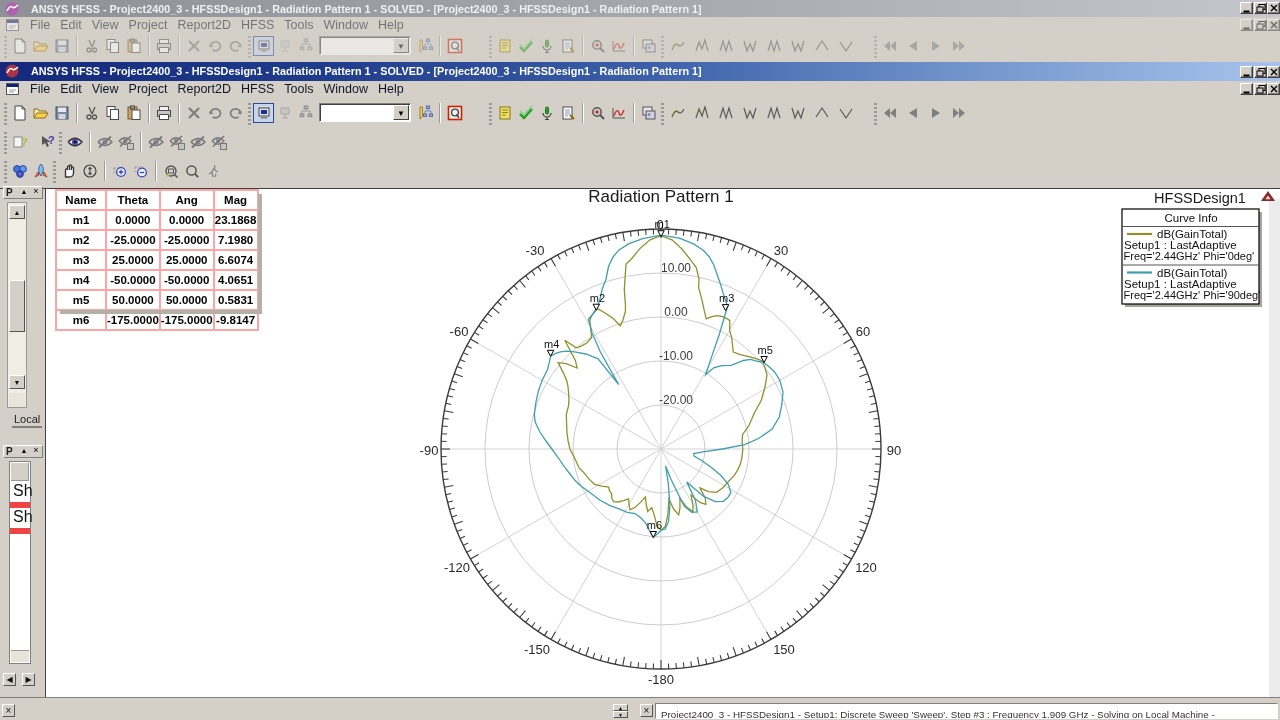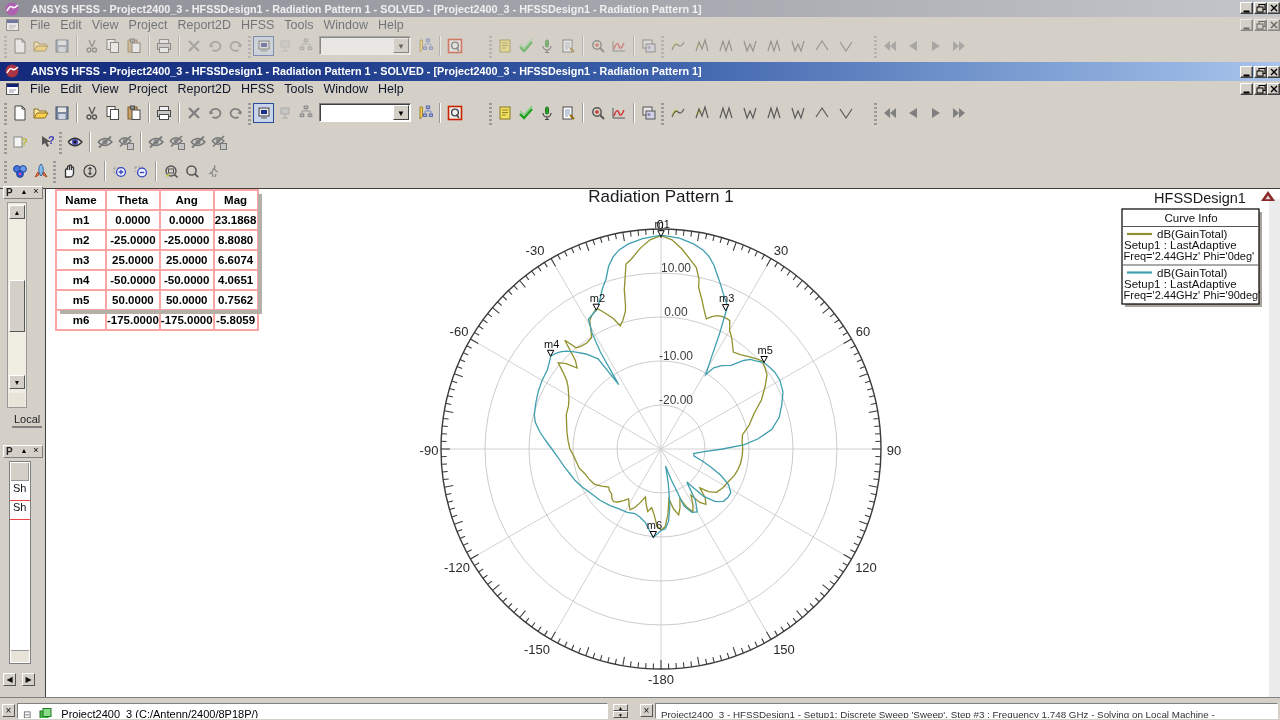--- a/index.html
+++ b/index.html
@@ -30,21 +30,21 @@
 .phb { font-size:7px; position:absolute; top:1px; width:10px; text-align:center; }
 .phb:nth-child(2) { right:13px; }
 .phb:nth-child(3) { right:1px; font-size:9px; top:-1px; }
 .vsb { position:absolute; left:7px; width:20px; background:#f0eee2; border:1px solid #999; }
 .sbtn { position:absolute; left:1px; right:1px; height:14px; background:#d4d0c8; border:1px solid; border-color:#fff #555 #555 #fff; font-size:7px; text-align:center; line-height:13px; color:#111; }
 .sthumb { position:absolute; left:1px; right:1px; background:#d4d0c8; border:1px solid; border-color:#fff #555 #555 #fff; }
 .sbox { position:absolute; left:1px; right:1px; height:14px; background:#e8e4da; }
 .ptab { position:absolute; left:12px; top:224px; font-size:11px; color:#222; border-bottom:2px solid #808080; padding:0 2px 1px 2px; }
 .grid2 { position:absolute; left:9px; width:22px; height:203px; background:#fff; border:1px solid #808080; }
 .g2h { height:18px; background:#d4d0c8; border-bottom:1px solid #999; border-right:1px solid #999; margin:1px; }
-.g2r { height:19px; border-bottom:1px solid #ef4444; font-size:11px; padding-left:3px; color:#111; }
+.g2r { height:26px; border-bottom:6px solid #ef4444; font-size:16px; padding-left:3px; color:#111; }
 .g2sb { position:absolute; bottom:1px; left:1px; right:1px; height:12px; background:#e8e4da; border-top:1px solid #999; }
 .harr { position:absolute; left:3px; top:484px; font-size:8px; color:#111; }
 .harr span { display:inline-block; width:13px; height:13px; background:#d4d0c8; border:1px solid; border-color:#fff #555 #555 #fff; text-align:center; line-height:12px; }
 .mtab { position:absolute; left:55px; top:0px; border-collapse:collapse; font-size:11.5px; background:#fff; }
 .mtab th, .mtab td { border:2px solid #fca5a5; text-align:center; height:20px; padding:0; font-weight:bold; }
 .mtsh1 { position:absolute; left:258px; top:5px; width:4px; height:120px; background:#b4b0a8; }
 .mtsh2 { position:absolute; left:60px; top:121px; width:202px; height:4px; background:#b4b0a8; }
 .gap { position:absolute; left:0; top:697px; width:1280px; height:6px; background:#d4d0c8; border-top:1px solid #808080; }
 .bbar { position:absolute; top:703px; height:17px; background:#d4d0c8; }
 .bx { position:absolute; left:2px; top:1px; width:13px; height:13px; background:#d4d0c8; border:1px solid; border-color:#fff #555 #555 #fff; font-size:10px; line-height:11px; text-align:center; color:#111; }
@@ -478,45 +478,45 @@
         <tr>
           <td>m1</td>
           <td>0.0000</td>
           <td>0.0000</td>
           <td>23.1868</td>
         </tr>
         <tr>
           <td>m2</td>
           <td>-25.0000</td>
           <td>-25.0000</td>
-          <td>8.8080</td>
+          <td>7.1980</td>
         </tr>
         <tr>
           <td>m3</td>
           <td>25.0000</td>
           <td>25.0000</td>
           <td>6.6074</td>
         </tr>
         <tr>
           <td>m4</td>
           <td>-50.0000</td>
           <td>-50.0000</td>
           <td>4.0651</td>
         </tr>
         <tr>
           <td>m5</td>
           <td>50.0000</td>
           <td>50.0000</td>
-          <td>0.7562</td>
+          <td>0.5831</td>
         </tr>
         <tr>
           <td>m6</td>
           <td>-175.0000</td>
           <td>-175.0000</td>
-          <td>-5.8059</td>
+          <td>-9.8147</td>
         </tr>
       </tbody>
     </table>
     <div class="mtsh1"></div>
     <div class="mtsh2"></div>
 <div style="position:absolute;right:0;top:10px;width:11px;height:499px;background:#ececec"></div>
 </div>
 <svg width="1233" height="509" style="position:absolute;left:47px;top:188px">
 <line x1="614.0" y1="261.0" x2="614.0" y2="41.0" stroke="#d2d2d2" stroke-width="1"></line>
 <line x1="614.0" y1="261.0" x2="724.0" y2="70.5" stroke="#d2d2d2" stroke-width="1"></line>
@@ -760,30 +760,22 @@
 <line x1="1075" y1="77" x2="1212" y2="77" stroke="#555" stroke-width="1"></line>
 <line x1="1080" y1="84.5" x2="1105" y2="84.5" stroke="#3f9fae" stroke-width="2.2"></line>
 <text x="1110" y="88.5" font-size="11.5" fill="#111">dB(GainTotal)</text>
 <text x="1077" y="99.5" font-size="11.5" fill="#111">Setup1 : LastAdaptive</text>
 <text x="1076.5" y="110.5" font-size="11" fill="#111">Freq='2.44GHz' Phi='90deg'</text>
 </svg>
 <div class="gap"></div>
 
 <div class="bbar" style="left:0;width:632px">
  <span class="bx">×</span>
- <span class="bwhite" style="left:17px;right:24px">
-   <span class="exp">⊟</span>
-   <svg width="14" height="12" style="vertical-align:-2px;margin-right:4px">
-        <rect x="1" y="3" width="8" height="8" fill="#44bb44" stroke="#227722"></rect>
-        <rect x="4" y="0.5" width="8" height="8" fill="#88dd88" stroke="#227722"></rect>
-      </svg>
-   <span class="btext">Project2400_3 (C:/Antenn/2400/8P18P/)</span>
- </span>
  <span class="spin">
       <span>▲</span>
       <span>▼</span>
     </span>
 </div>
 <div class="bbar" style="left:638px;width:642px">
  <span class="bx">×</span>
  <span class="bwhite" style="left:17px;right:2px">
-  <span class="btext2">Project2400_3 - HFSSDesign1 - Setup1: Discrete Sweep 'Sweep', Step #3 : Frequency 1.748 GHz - Solving on Local Machine -</span>
+  <span class="btext2">Project2400_3 - HFSSDesign1 - Setup1: Discrete Sweep 'Sweep', Step #3 : Frequency 1.909 GHz - Solving on Local Machine -</span>
  </span>
 </div>
 </body></html>

